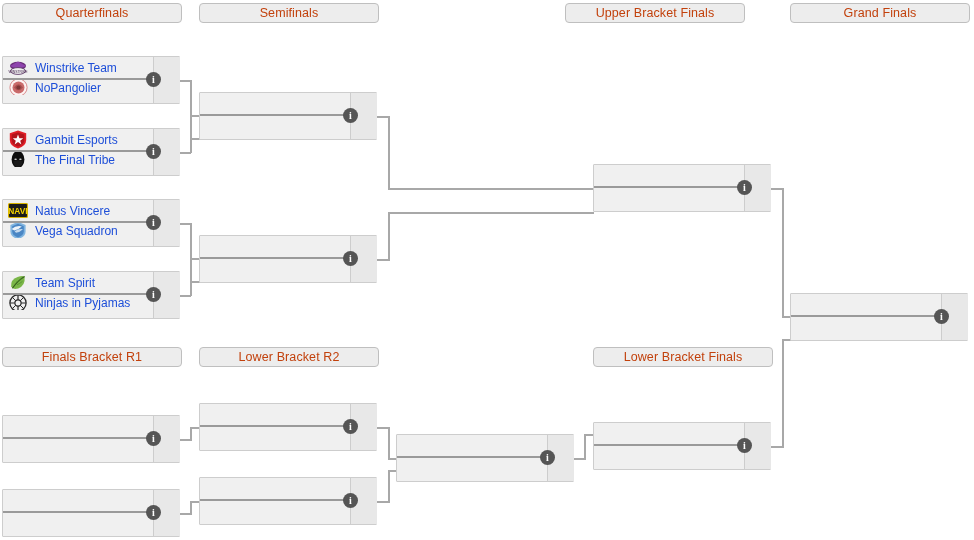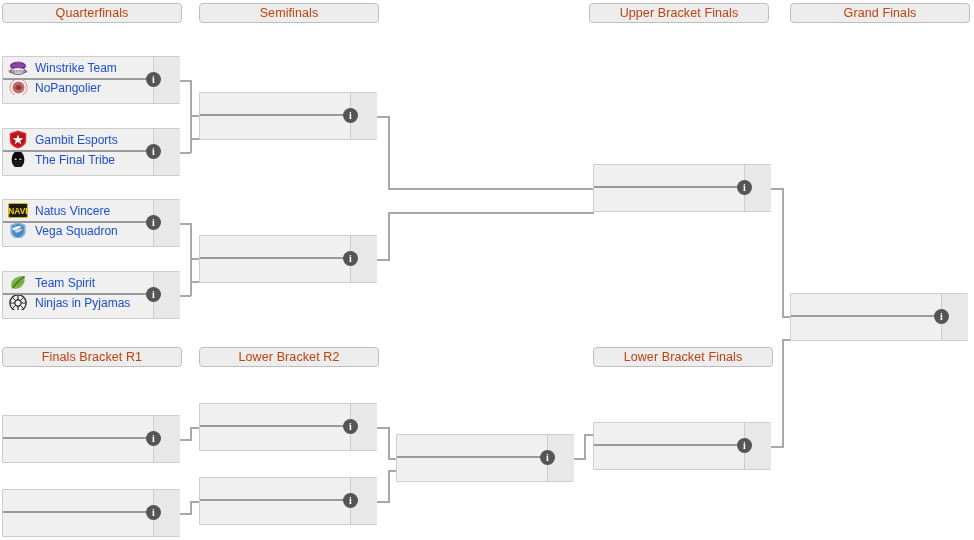--- a/index.html
+++ b/index.html
@@ -122,21 +122,21 @@
   }
   .line.h { height: 2px; }
   .line.v { width: 2px; }
 </style>
 </head>
 <body>
 
 <div id="bracket">
     <div class="round-header" style="left: 2px; top: 3px; width: 180px;">Quarterfinals</div>
     <div class="round-header" style="left: 199px; top: 3px; width: 180px;">Semifinals</div>
-    <div class="round-header" style="left: 589px; top: 3px; width: 180px;">Upper Bracket Finals</div>
+    <div class="round-header" style="left: 565px; top: 3px; width: 180px;">Upper Bracket Finals</div>
     <div class="round-header" style="left: 790px; top: 3px; width: 180px;">Grand Finals</div>
     <div class="round-header" style="left: 2px; top: 347px; width: 180px;">Finals Bracket R1</div>
     <div class="round-header" style="left: 199px; top: 347px; width: 180px;">Lower Bracket R2</div>
     <div class="round-header" style="left: 593px; top: 347px; width: 180px;">Lower Bracket Finals</div>
     <div class="line h" style="left: 180px; top: 80px; width: 11px;"></div>
     <div class="line v" style="left: 190px; top: 80px; height: 36px;"></div>
     <div class="line h" style="left: 190px; top: 115px; width: 10px;"></div>
     <div class="line h" style="left: 180px; top: 152px; width: 11px;"></div>
     <div class="line v" style="left: 190px; top: 116px; height: 37px;"></div>
     <div class="line h" style="left: 190px; top: 138px; width: 10px;"></div>

